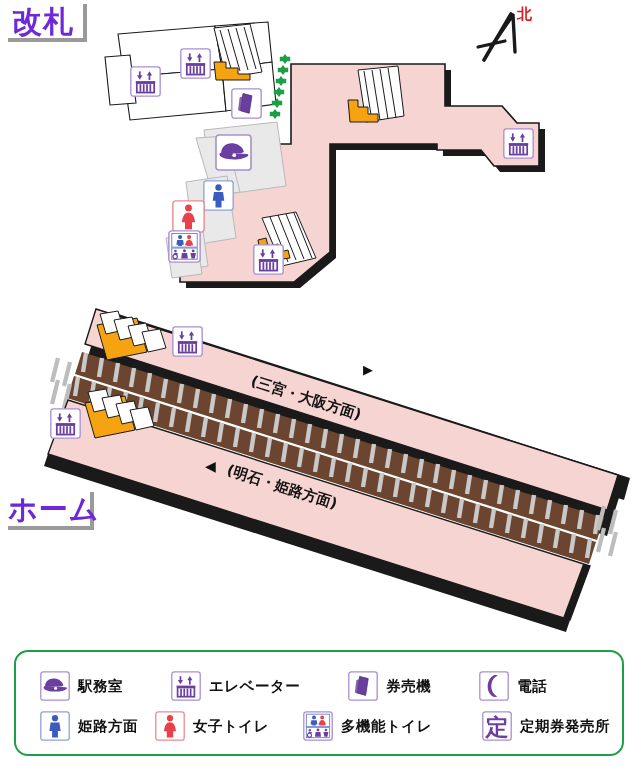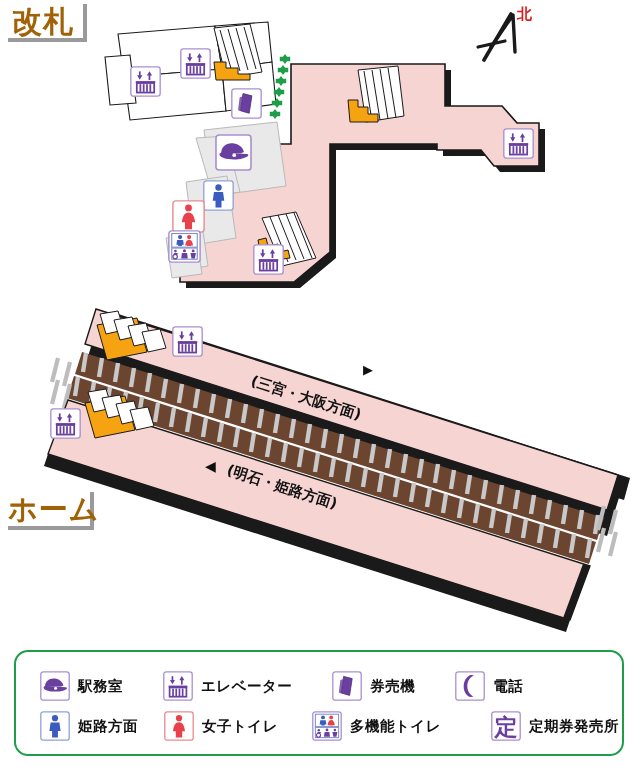--- a/index.html
+++ b/index.html
@@ -3,35 +3,35 @@
 <meta charset="utf-8">
 <style>
   html,body{margin:0;padding:0;background:#ffffff;}
   body{
     width:640px;height:770px;position:relative;overflow:hidden;
     font-family:"DejaVu Sans","Liberation Sans",sans-serif;
   }
   #stage{position:absolute;left:0;top:0;width:640px;height:770px;}
   svg{display:block;}
   .floor-label{
-    position:absolute;font-weight:bold;color:#a16207;
+    position:absolute;font-weight:bold;color:#6d28d9;
     letter-spacing:1px;white-space:nowrap;
   }
 
   
   #legend{
     position:absolute;left:14px;top:650px;width:610px;height:106px;
     border:2.5px solid #1f9e4a;border-radius:14px;background:#ffffff;
     box-sizing:border-box;
   }
   .legend-row{
     position:absolute;left:24px;display:flex;align-items:center;
     height:36px;
   }
-  #legend-row-0{top:16px;}
+  #legend-row-0{top:16px;gap:8px;}
   #legend-row-1{top:56px;}
   .legend-item{display:flex;align-items:center;margin-right:16px;}
   .legend-item .lic{
     width:30px;height:30px;flex:0 0 30px;margin-right:8px;
     display:flex;align-items:center;justify-content:center;
   }
   .legend-item .ltx{
     font-size:14.5px;font-weight:bold;color:#111;white-space:nowrap;
     letter-spacing:.5px;
   }
@@ -424,21 +424,21 @@
 
   <div class="legend-row" id="legend-row-1">
     <div class="legend-item">
       <span class="lic">
         <svg width="30" height="30">
               <use href="#ic-men" x="0" y="0" width="30" height="30"></use>
             </svg>
       </span>
       <span class="ltx">姫路方面</span>
     </div>
-    <div class="legend-item" style="margin-left:10px;">
+    <div class="legend-item" style="margin-left:1px;">
       <span class="lic">
         <svg width="30" height="30">
               <use href="#ic-women" x="0" y="0" width="30" height="30"></use>
             </svg>
       </span>
       <span class="ltx">女子トイレ</span>
     </div>
     <div class="legend-item" style="margin-left:18px;">
       <span class="lic">
         <svg width="30" height="30">

